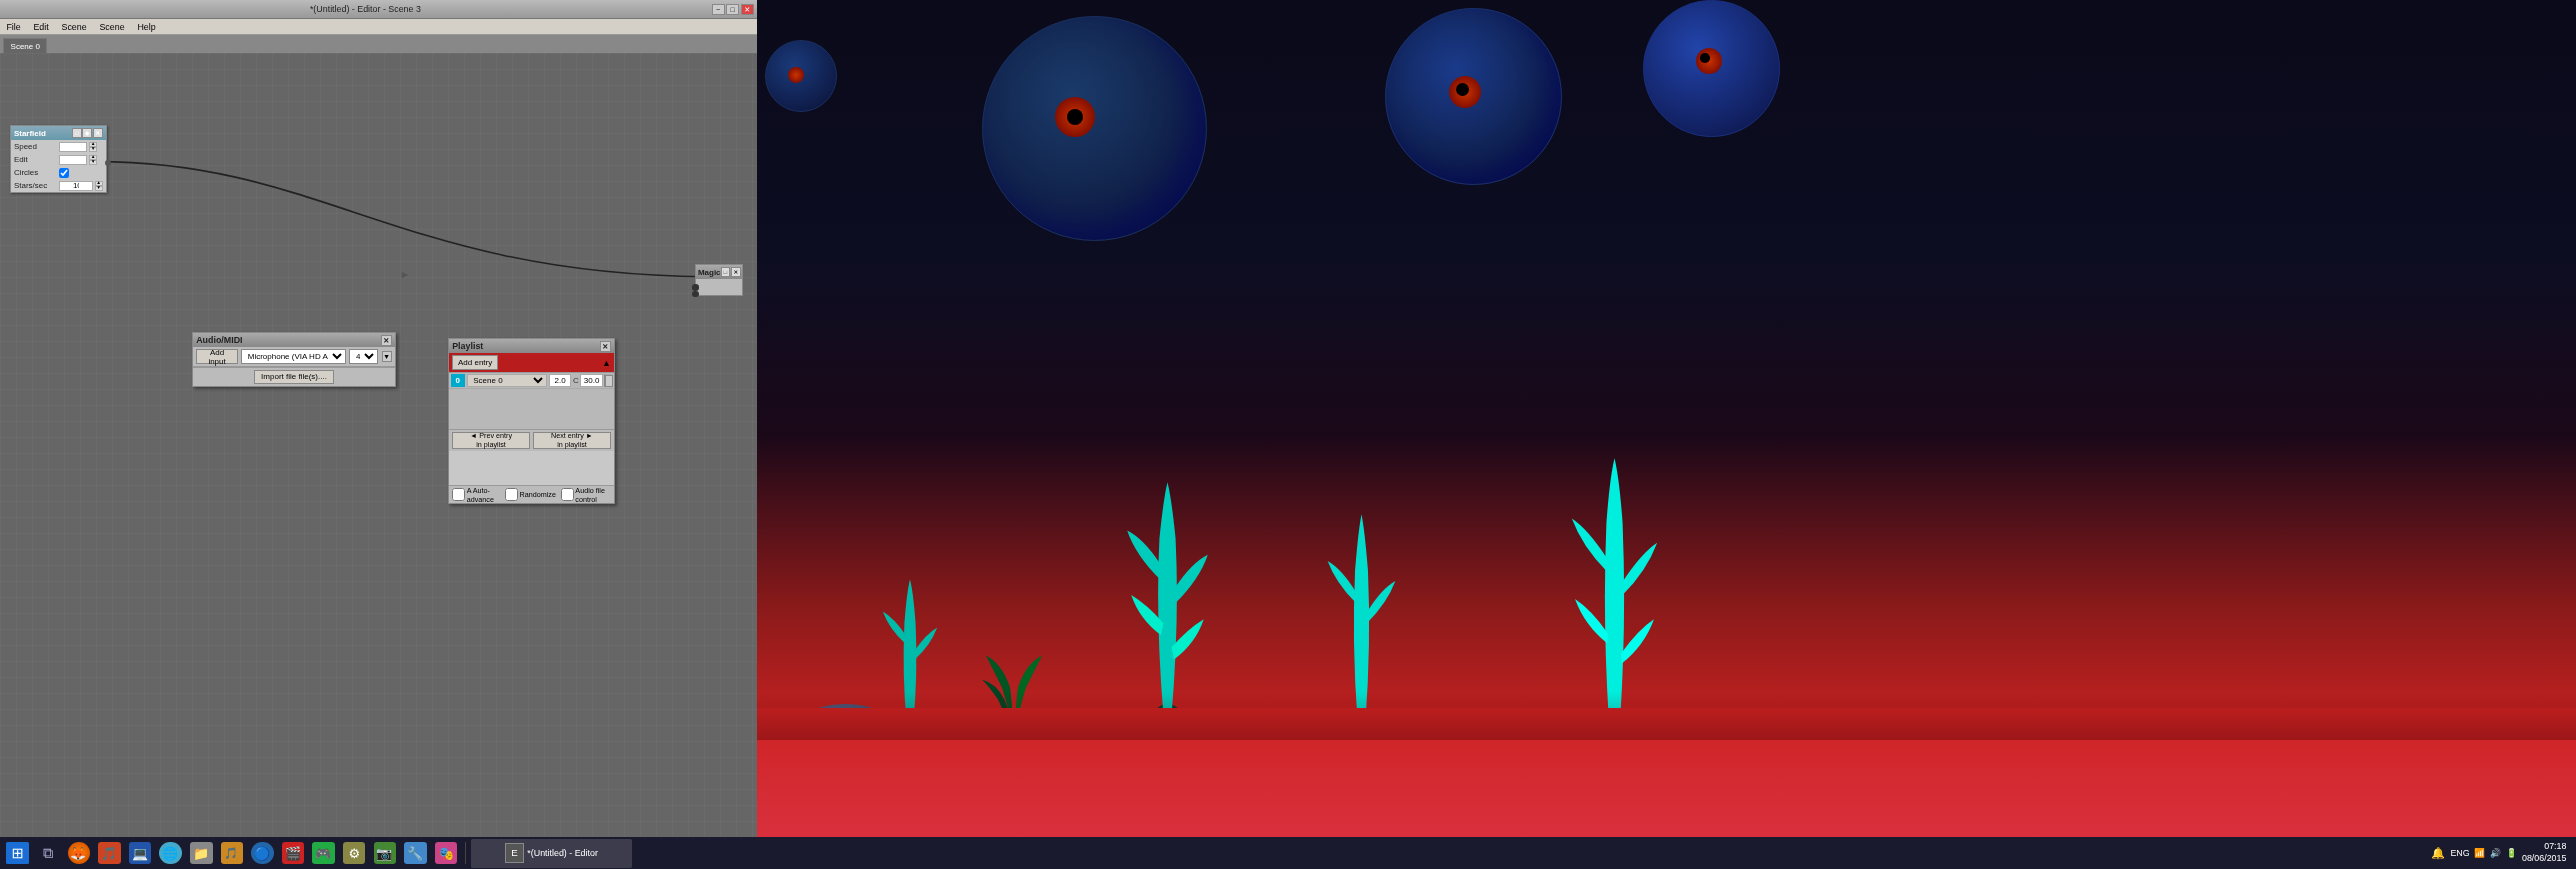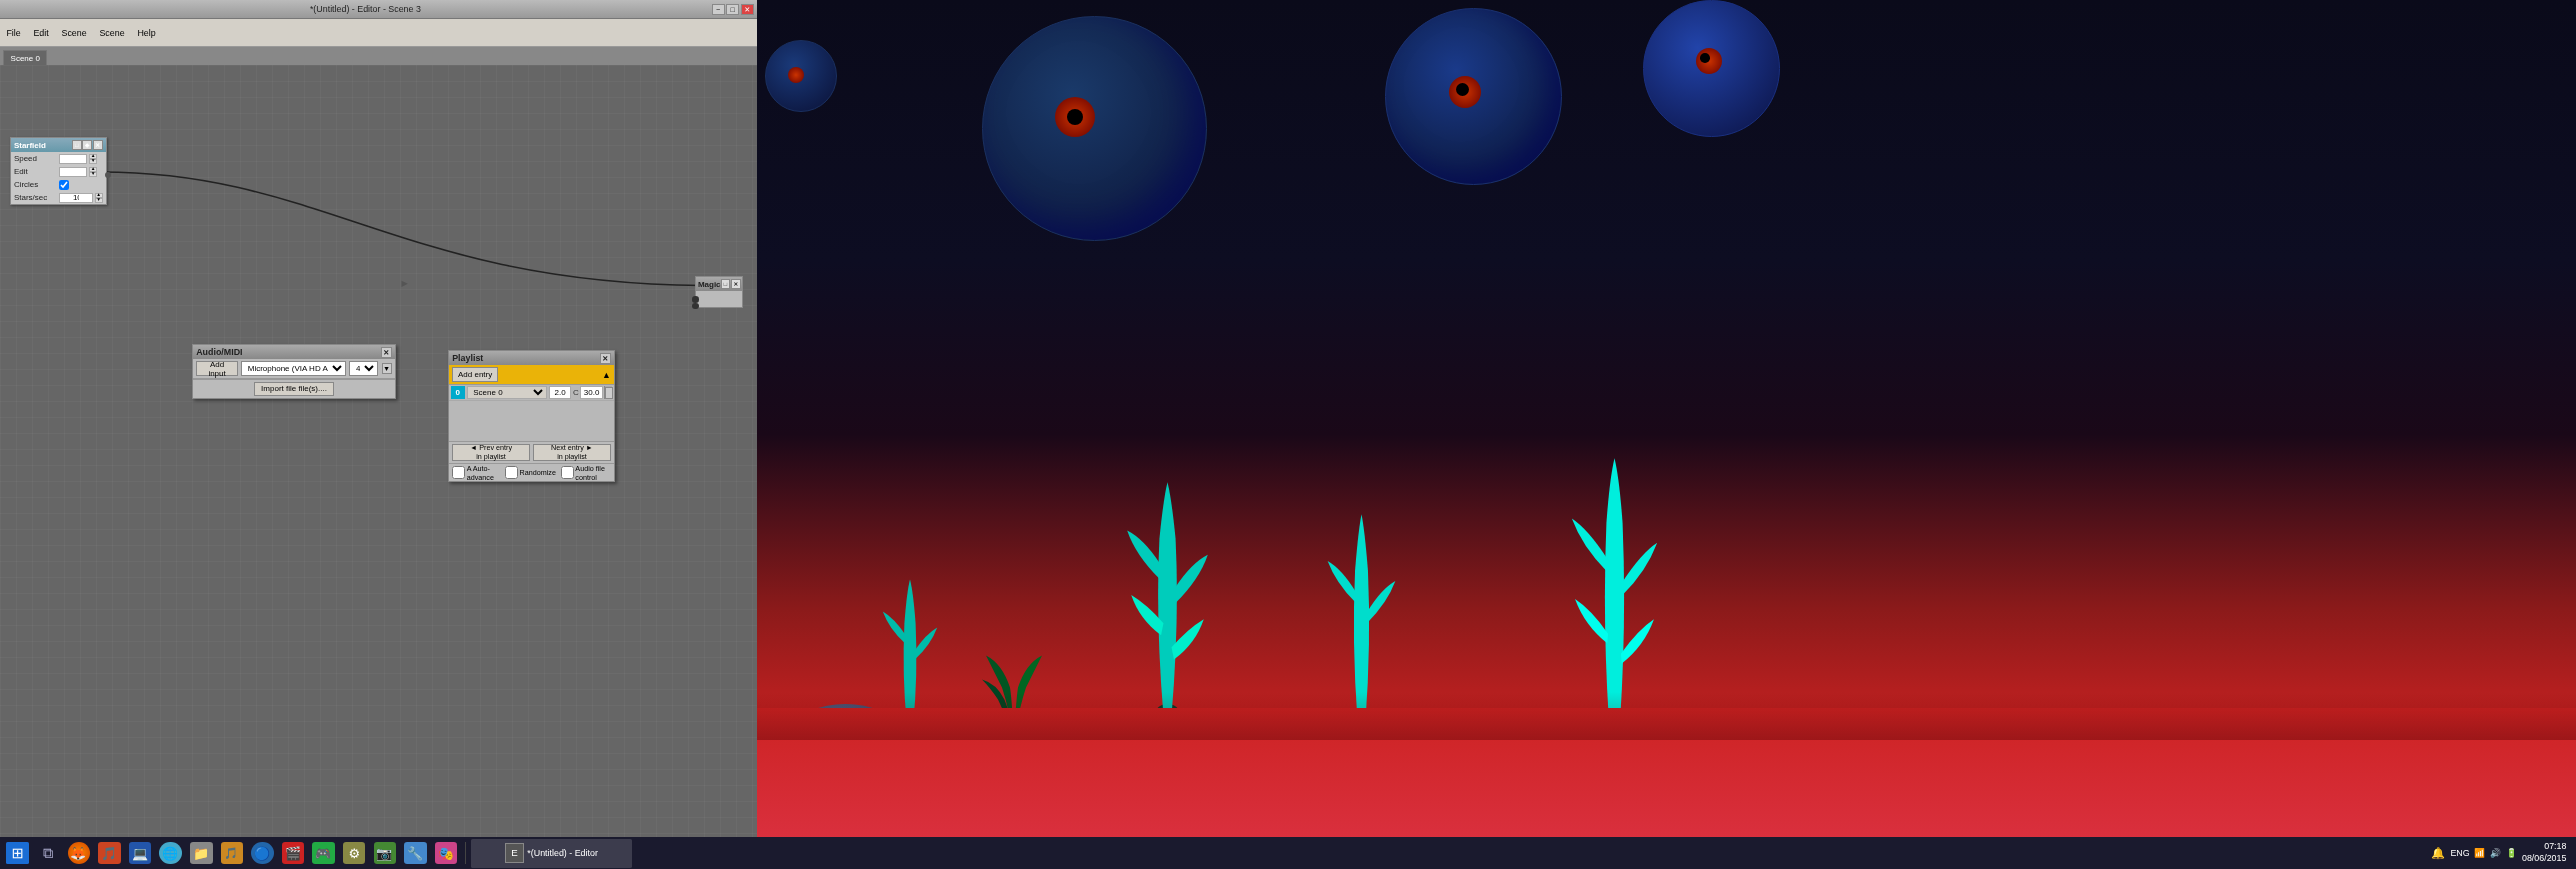--- a/index.html
+++ b/index.html
@@ -48,21 +48,21 @@
       background: #ccc;
       border: 0.8px solid #888;
       font-size: 7.2px;
       cursor: pointer;
       display: flex; align-items: center; justify-content: center;
     }
     .title-btn.close { background: #d44; color: white; }
 
     
     .menu-bar {
-      height: 28px;
+      height: 16px;
       background: #d4d0c8;
       display: flex;
       align-items: center;
       padding: 0 3.2px;
       gap: 6.4px;
       border-bottom: 0.8px solid #999;
     }
     .menu-item {
       font-size: 8.9px;
       color: #000;
@@ -309,21 +309,21 @@
       position: absolute;
       left: 448px;
       top: 285px;
       width: 167px;
       background: #c8c8c8;
       border: 0.8px solid #888;
       box-shadow: 1.6px 1.6px 3.2px rgba(0,0,0,0.4);
     }
     .playlist-toolbar {
       height: 19.3px;
-      background: #eab308;
+      background: #b91c1c;
       display: flex;
       align-items: center;
       padding: 0 3.2px;
       border-bottom: 0.8px solid #999;
     }
     .playlist-entry {
       display: flex;
       align-items: center;
       height: 16px;
       background: #b8b8b8;
@@ -383,20 +383,21 @@
       display: flex; align-items: center; justify-content: center;
     }
     .playlist-footer {
       height: 17.7px;
       background: #bbb;
       display: flex;
       align-items: center;
       padding: 0 3.2px;
       gap: 4.8px;
       border-top: 0.8px solid #999;
+      margin-top: 34px;
     }
     .footer-check-label {
       font-size: 7.2px;
       display: flex;
       align-items: center;
       gap: 1.6px;
     }
 
     
     .vscroll {

